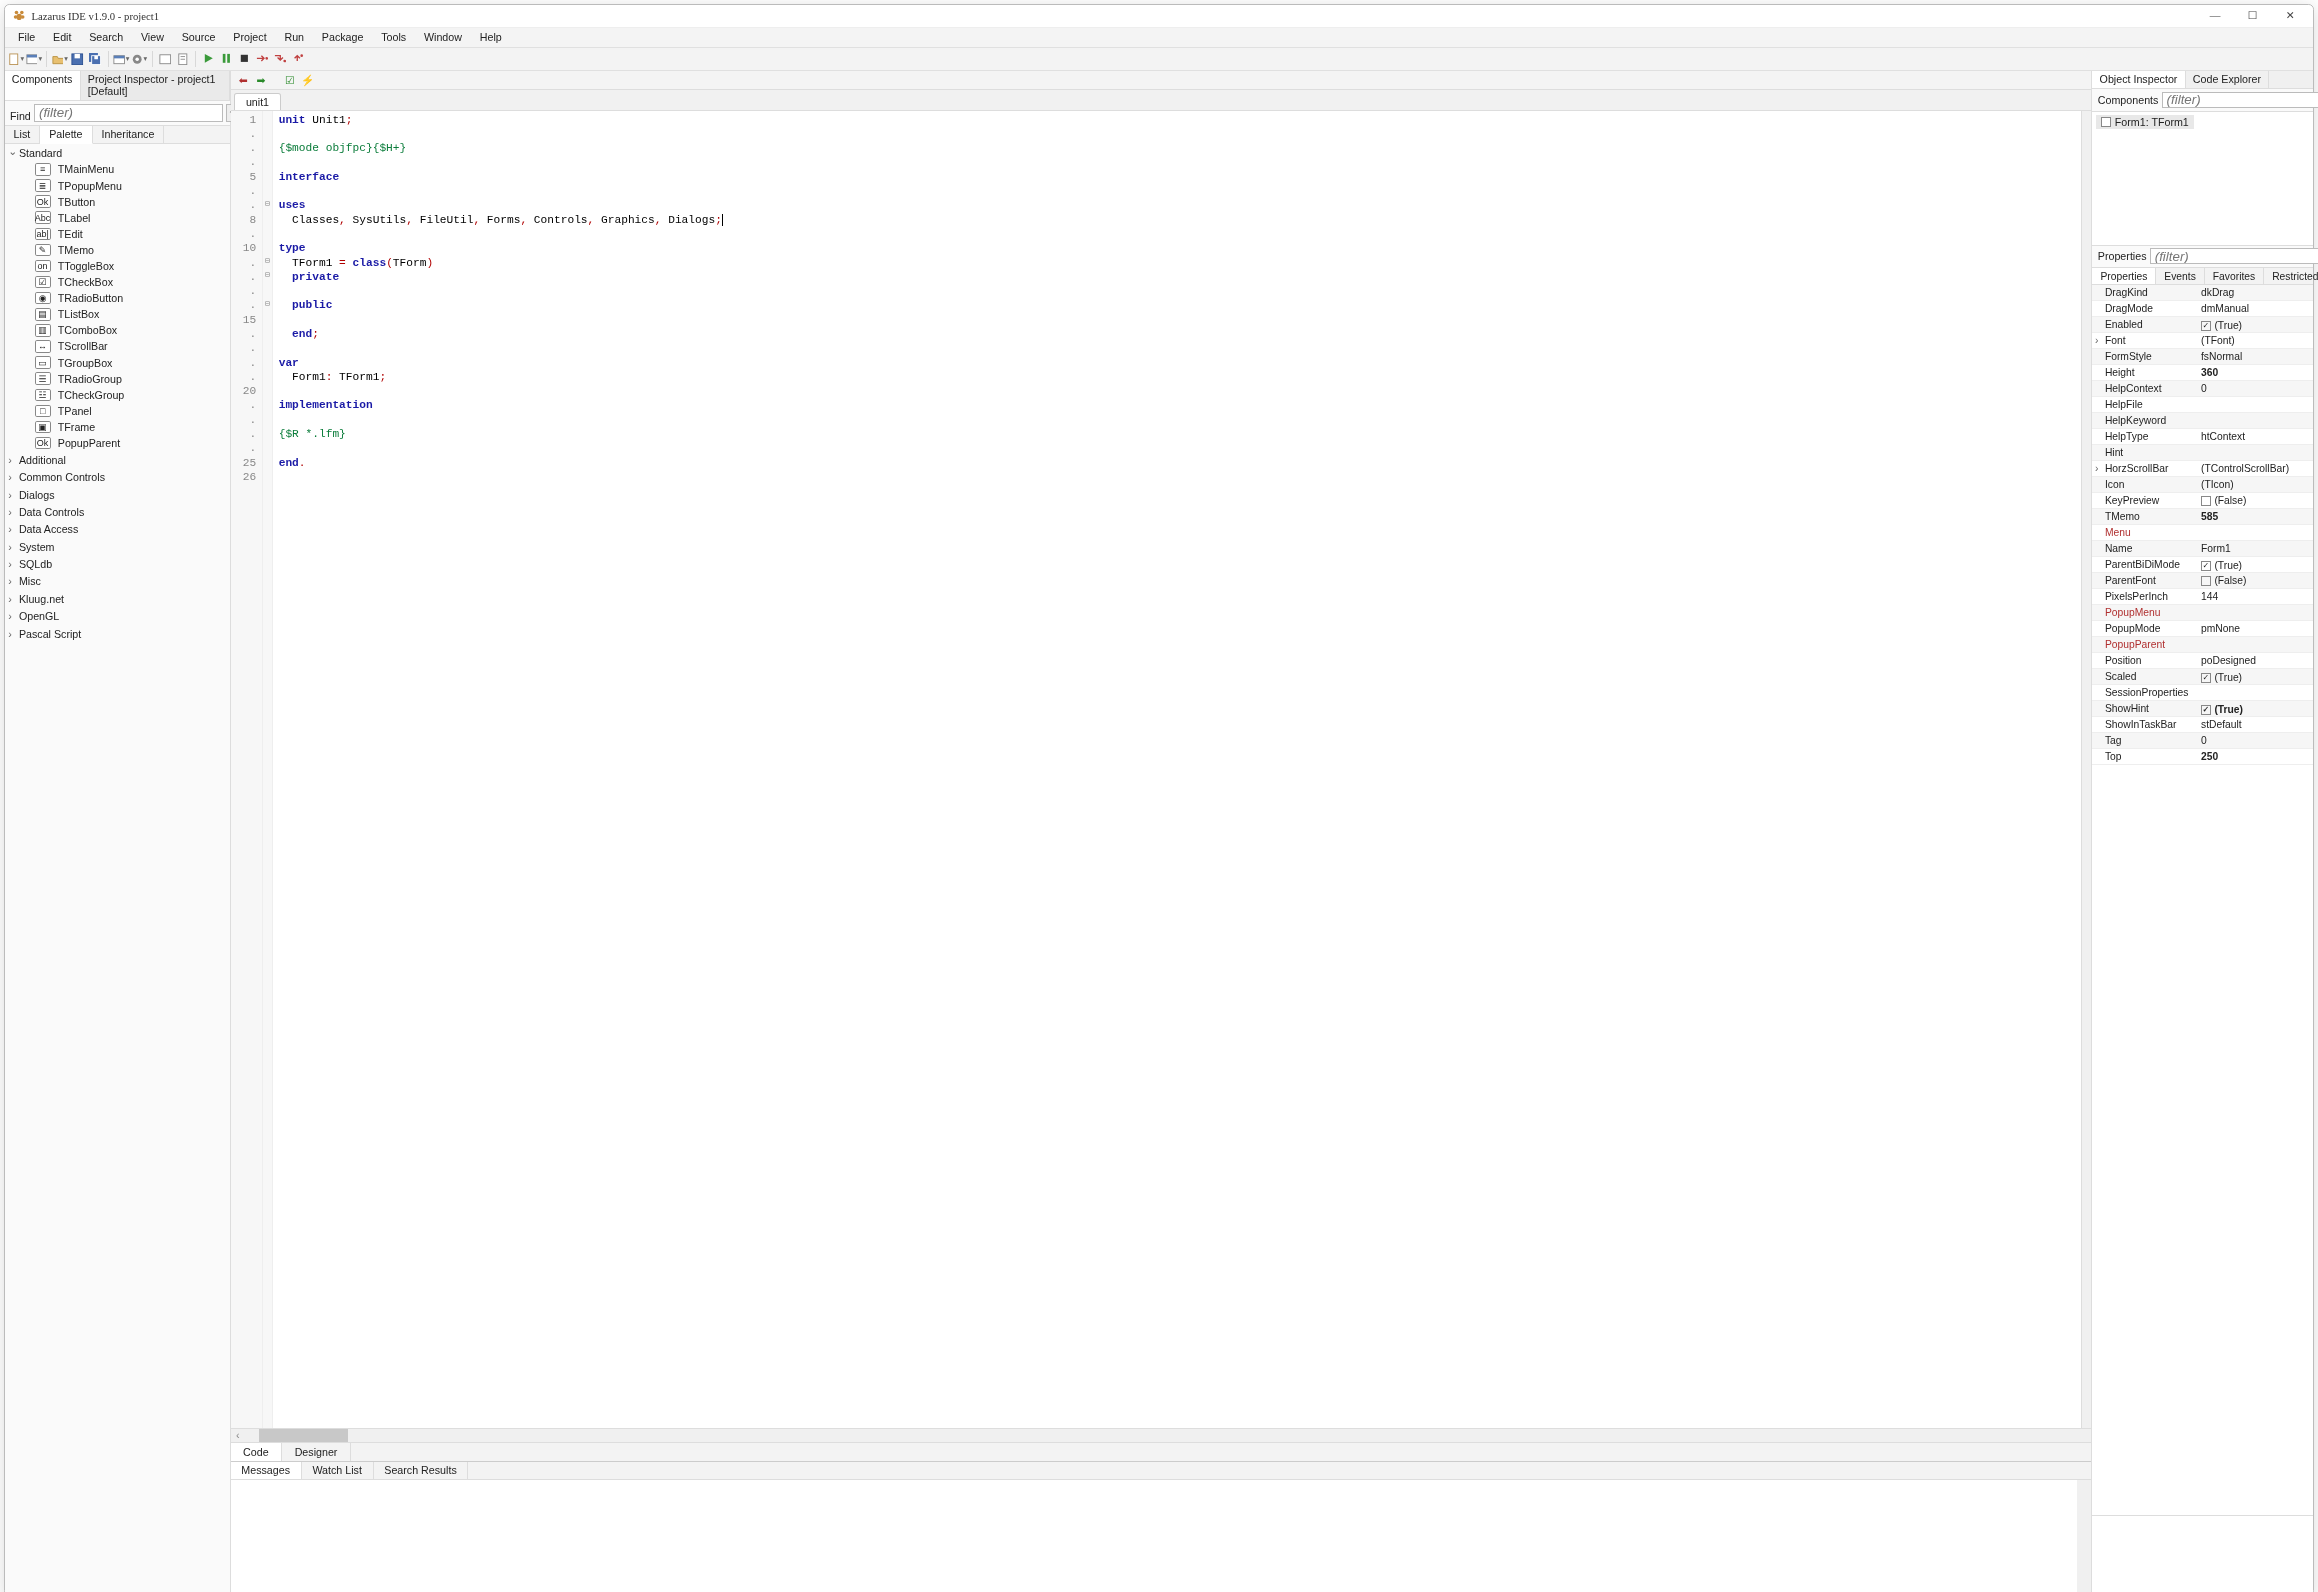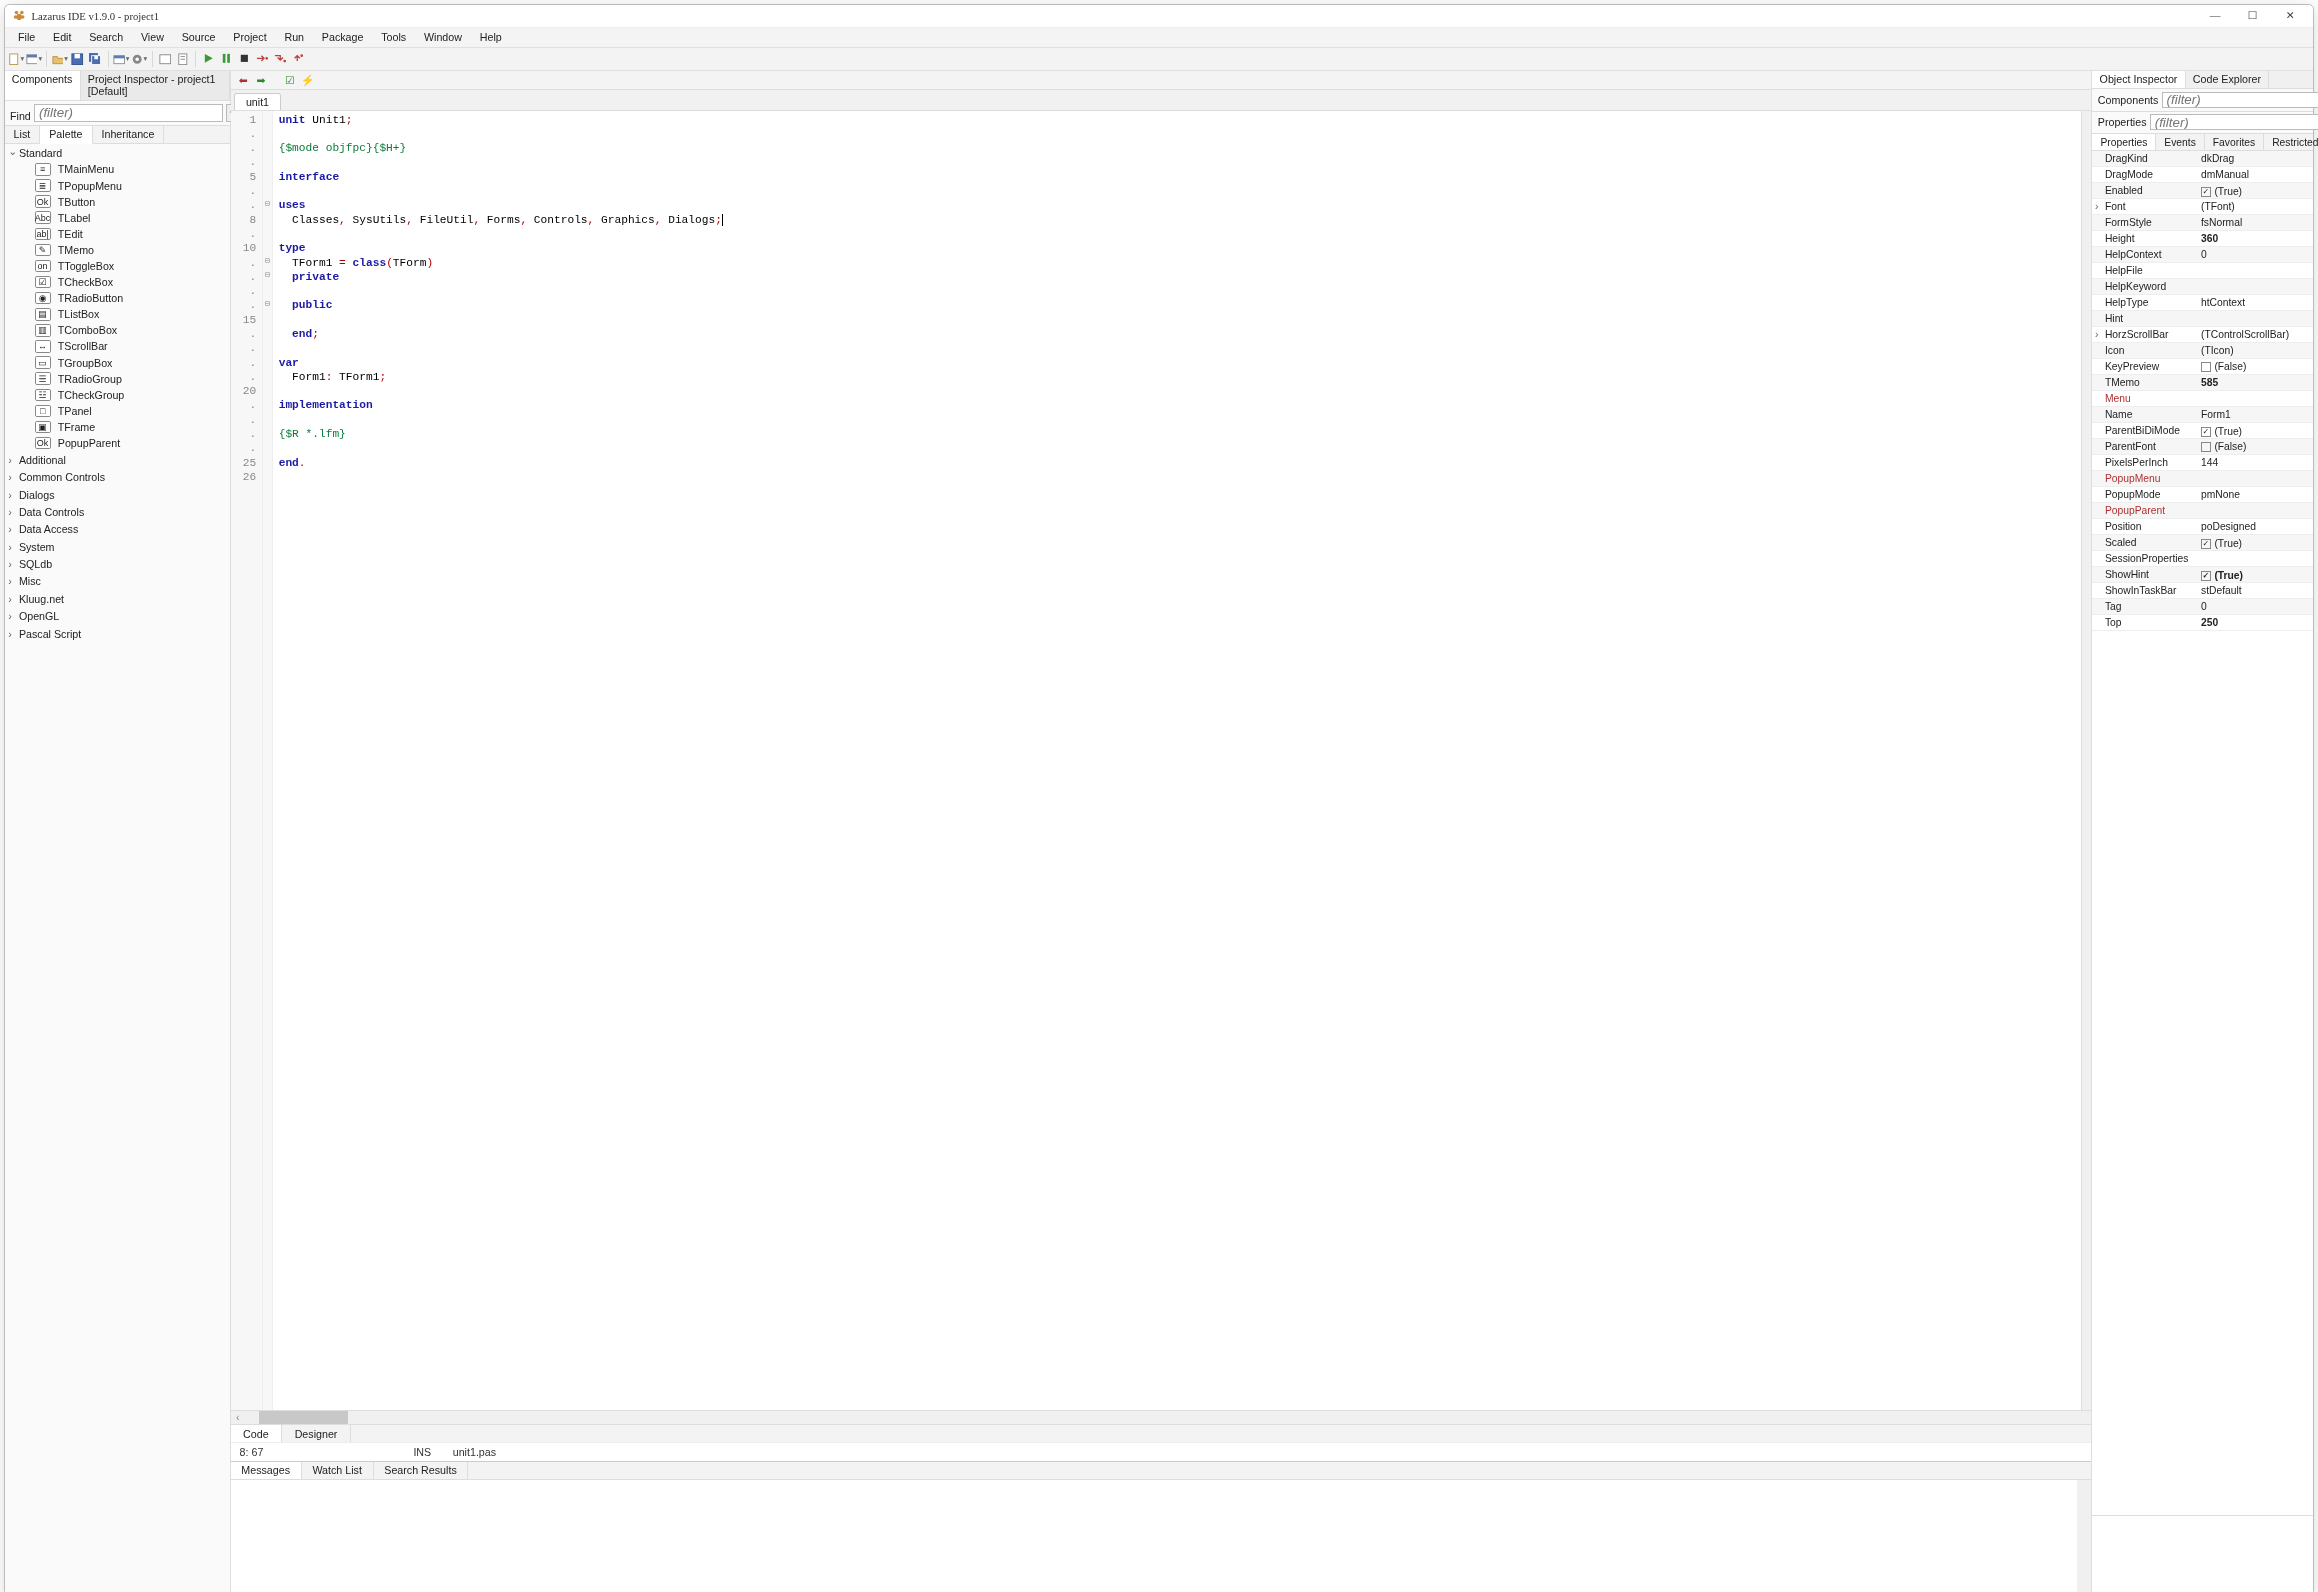--- a/index.html
+++ b/index.html
@@ -409,26 +409,20 @@
           <div style="width:10.7px;background:#f0f0f0;border-left:0.9px solid #ddd"></div>
         </div>
         <div class="hscroll">
             <span style="width:14.3px;text-align:center;color:#888">‹</span>
             <div class="thumb"></div>
           </div>
         <div class="cdes">
           <span class="t active">Code</span>
           <span class="t">Designer</span>
         </div>
-        <div class="status">
-          <span>8: 67</span>
-          <span style="width:107px"></span>
-          <span>INS</span>
-          <span>unit1.pas</span>
-        </div>
       </div>
 
       <div class="bottom">
         <div class="btabs">
           <span class="t active">Messages</span>
           <span class="t">Watch List</span>
           <span class="t">Search Results</span>
         </div>
         <div class="bbody">
             <div class="vsb"></div>
@@ -439,20 +433,26 @@
     <div class="right">
       <div class="rtabs">
         <span class="t active">Object Inspector</span>
         <span class="t">Code Explorer</span>
       </div>
       <div class="rcomp">
         <label>Components</label>
         <input placeholder="(filter)" style="">
 
       </div>
+      <div class="tree">
+        <div class="node">
+          <span class="chk"></span>
+          <span>Form1: TForm1</span>
+        </div>
+      </div>
       <div class="proprow">
         <label>Properties</label>
         <input placeholder="(filter)" style="">
 
       </div>
       <div class="pftabs">
         <span class="t active">Properties</span>
         <span class="t">Events</span>
         <span class="t">Favorites</span>
         <span class="t">Restricted</span>

